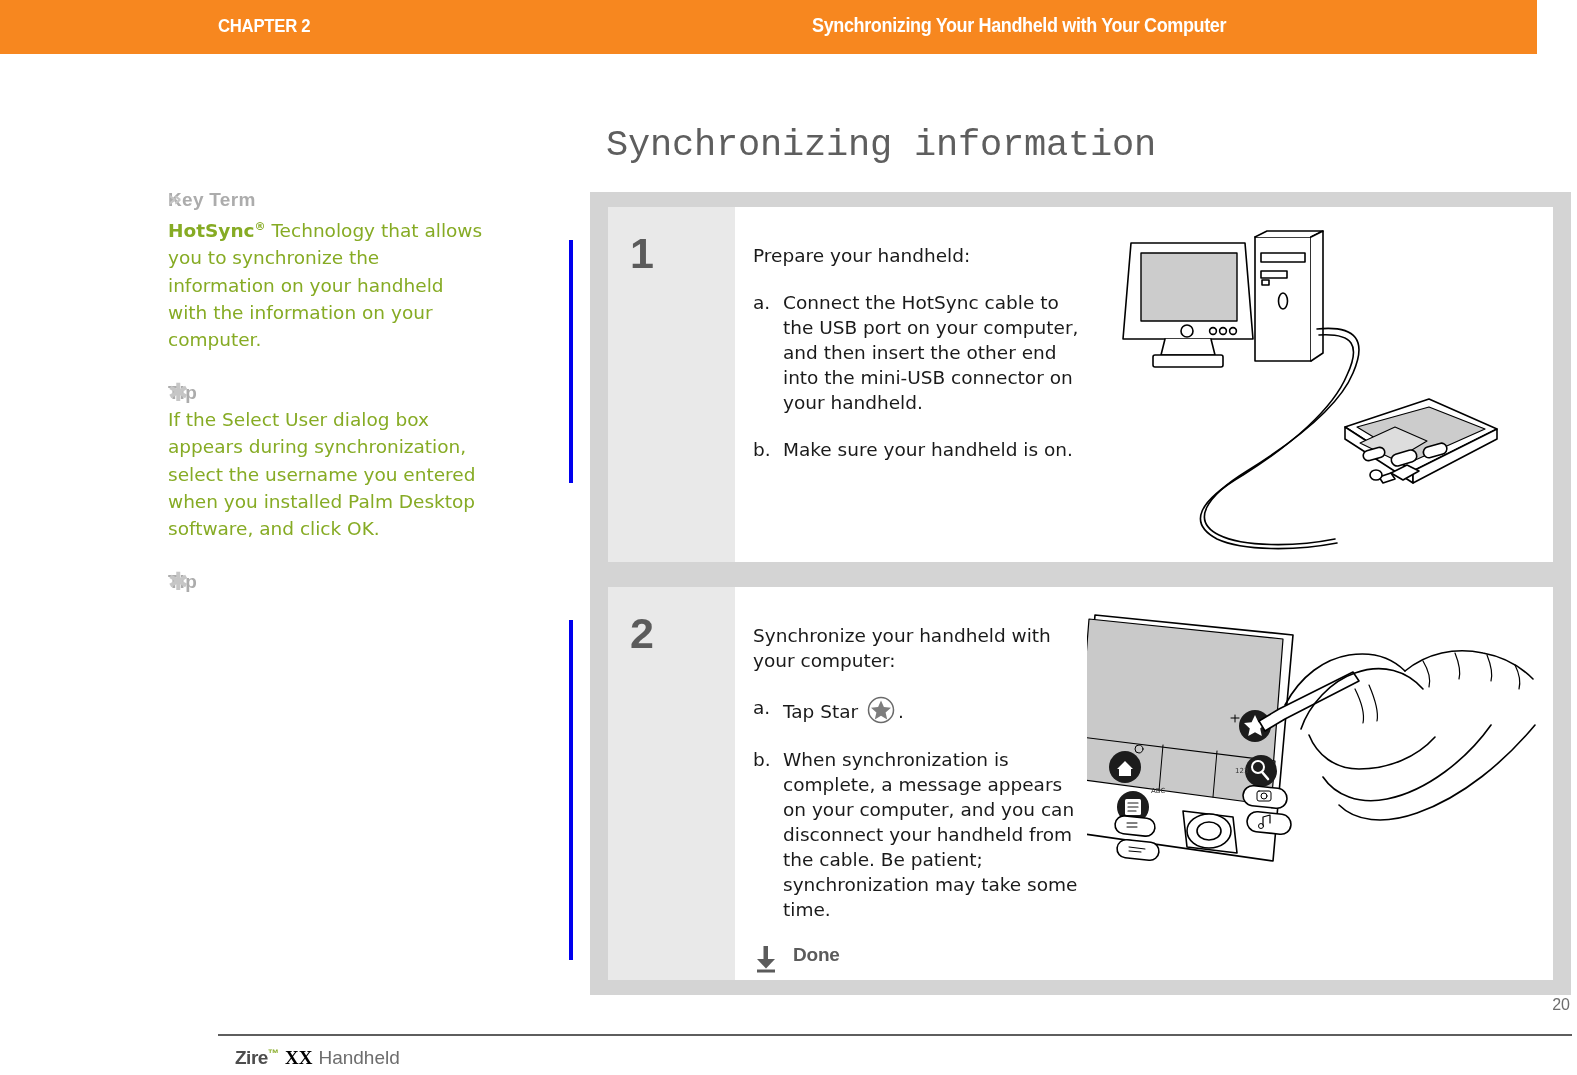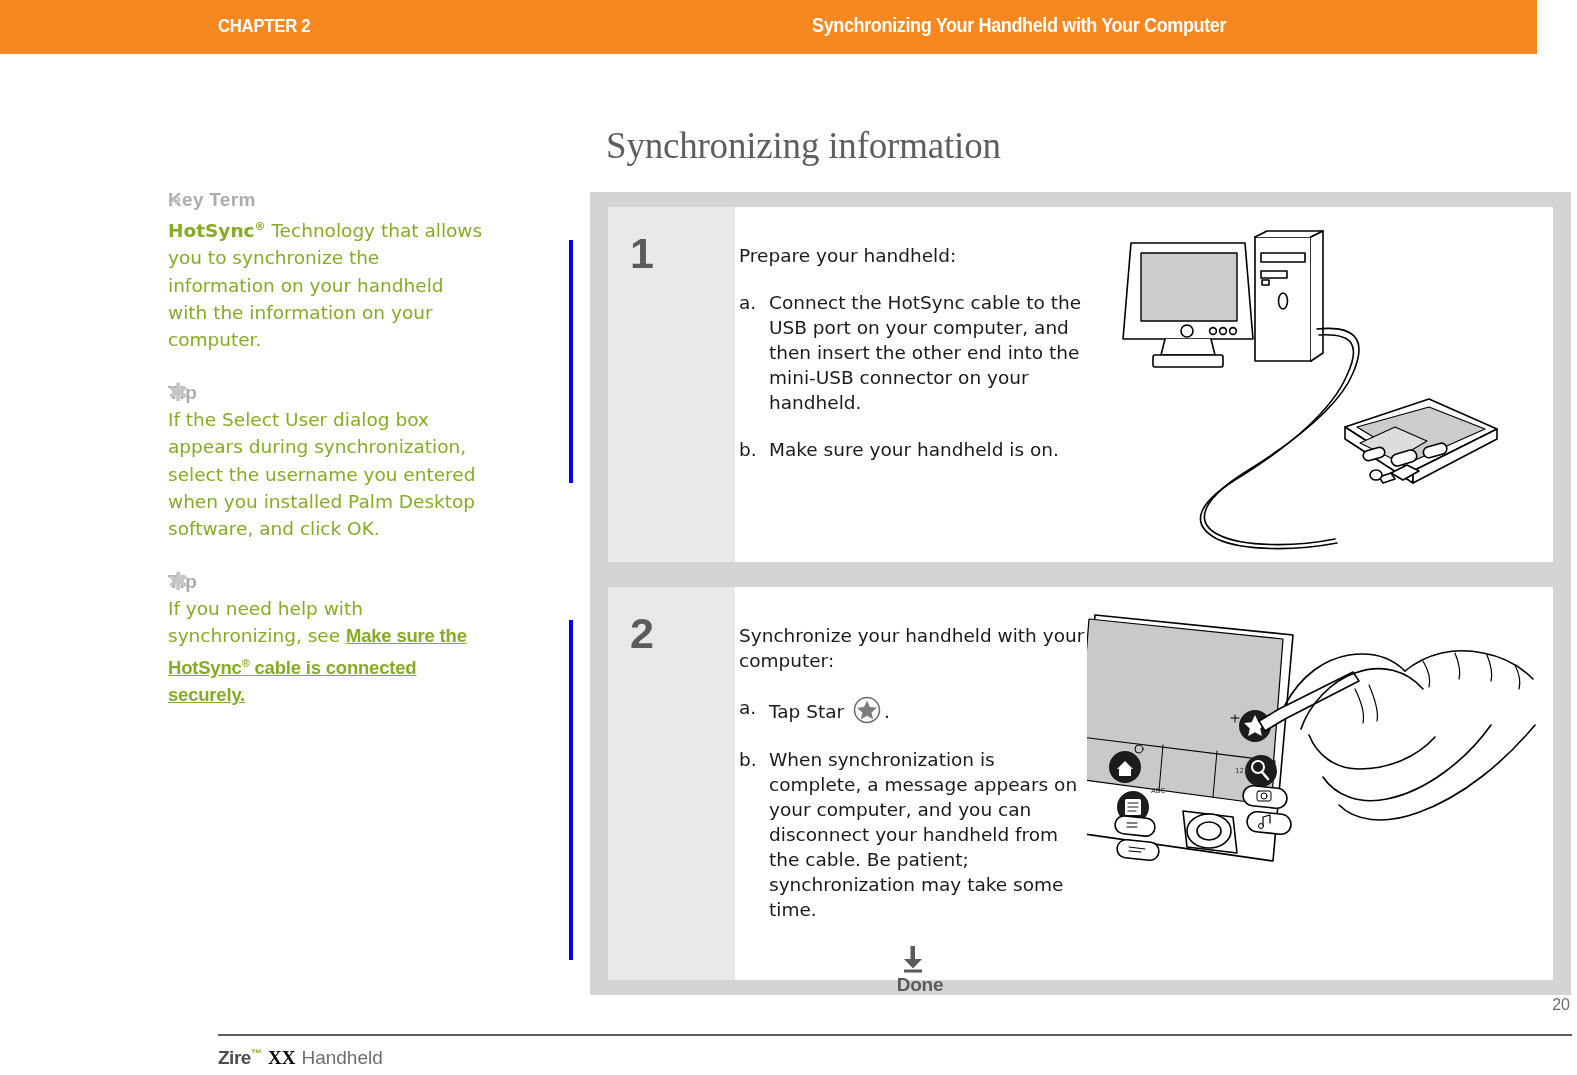--- a/index.html
+++ b/index.html
@@ -91,21 +91,21 @@
     color: #86ab24;
     text-decoration: underline;
     letter-spacing: -0.2px;
   }
   .note-link sup { font-size: 11px; vertical-align: super; }
 
   
   #page-heading {
     position: absolute;
     left: 606px; top: 124px;
-    font-family: Liberation Serif, serif;
+    font-family: Liberation Mono, monospace;
     font-size: 37px;
     font-weight: normal;
     color: #5e5e5e;
     letter-spacing: -0.2px;
   }
 
   
   #steps-panel {
     position: absolute;
     left: 590px; top: 192px;
@@ -137,21 +137,21 @@
     color: #5b5b5b;
   }
   .step-content {
     flex: 1;
     position: relative;
     display: flex;
   }
   .step-text {
     width: 352px;
     flex: 0 0 352px;
-    padding: 36px 0 0 4px;
+    padding: 36px 0 0 18px;
     box-sizing: border-box;
   }
   .step-intro {
     font-family: "DejaVu Sans", sans-serif;
     font-size: 18.5px;
     line-height: 25px;
     color: #1a1a1a;
     margin-bottom: 22px;
   }
   .substep {
@@ -159,23 +159,21 @@
     font-family: "DejaVu Sans", sans-serif;
     font-size: 18.5px;
     line-height: 25px;
     color: #1a1a1a;
     margin-bottom: 22px;
   }
   .substep-marker { flex: 0 0 30px; }
   .substep-body { flex: 1; }
   .done-row {
     display: flex;
-    align-items: center;
     margin-top: 10px;
-    flex-direction: column;
   }
   .done-label {
     font-family: "Liberation Sans", sans-serif;
     font-weight: bold;
     font-size: 19px;
     color: #5b5b5b;
     margin-left: 14px;
     letter-spacing: -0.2px;
   }
   .step-figure {
@@ -204,20 +202,21 @@
     position: absolute;
     left: 218px; top: 1046px;
     font-size: 19px;
     white-space: nowrap;
   }
   .f-zire {
     font-family: "Liberation Sans", sans-serif;
     font-weight: bold;
     color: #4d4d4d;
     letter-spacing: -0.5px;
+    margin-left: 17px;
   }
   .f-tm {
     font-family: "Liberation Sans", sans-serif;
     font-weight: bold;
     color: #86ab24;
     font-size: 11px;
     vertical-align: super;
   }
   .f-xx {
     font-family: Liberation Serif, serif;
@@ -262,21 +261,20 @@
     <div class="note-body">
       <div class="note-heading">Tip</div>
       <div class="note-text">If the Select User dialog box appears during synchronization, select the username you entered when you installed Palm Desktop software, and click OK.</div>
     </div>
   </div>
 
   <div class="note-block" style="margin-top:22px;">
     <div class="note-icon asterisk">✱</div>
     <div class="note-body">
       <div class="note-heading">Tip</div>
-      <div class="note-text"><span>If you need help with synchronizing, see </span><a class="note-link" href="#"><span>Make sure the HotSync</span><sup>®</sup><span> cable is connected securely.</span></a></div>
     </div>
   </div>
 
 </div>
 
 <div id="page-heading">Synchronizing information</div>
 
 <div class="blue-bar" id="blue-bar-1"></div>
 <div class="blue-bar" id="blue-bar-2"></div>
 

